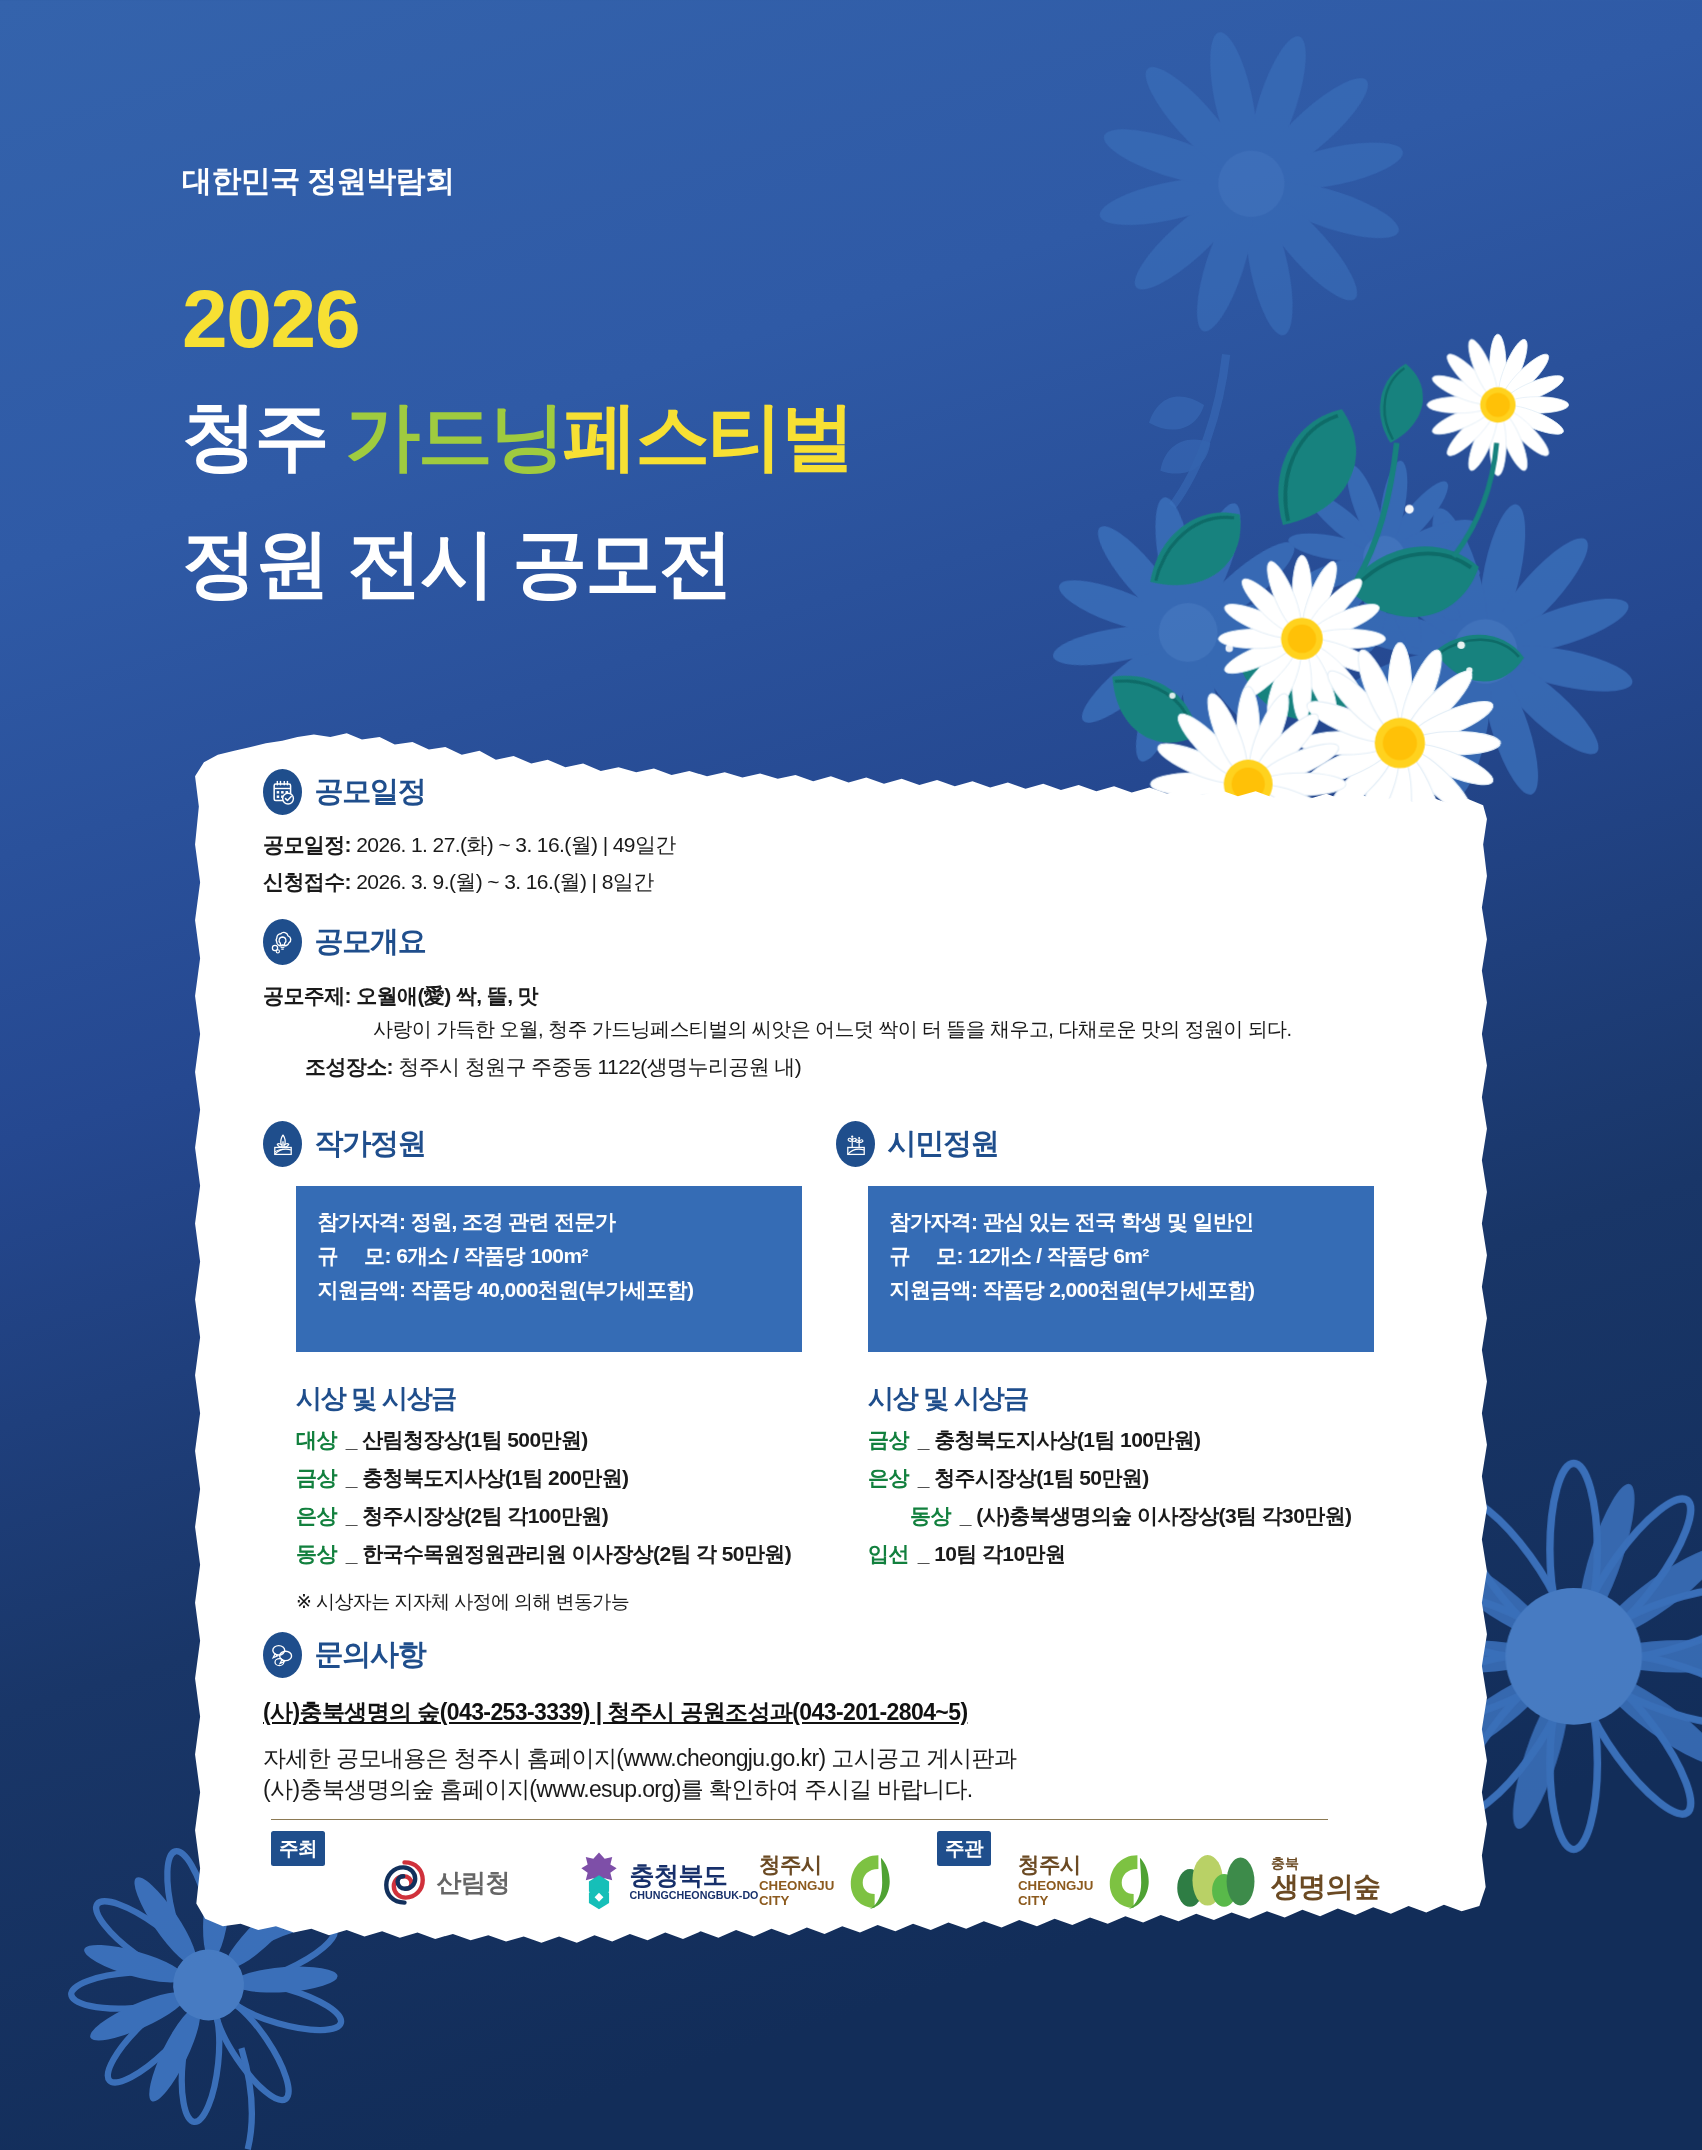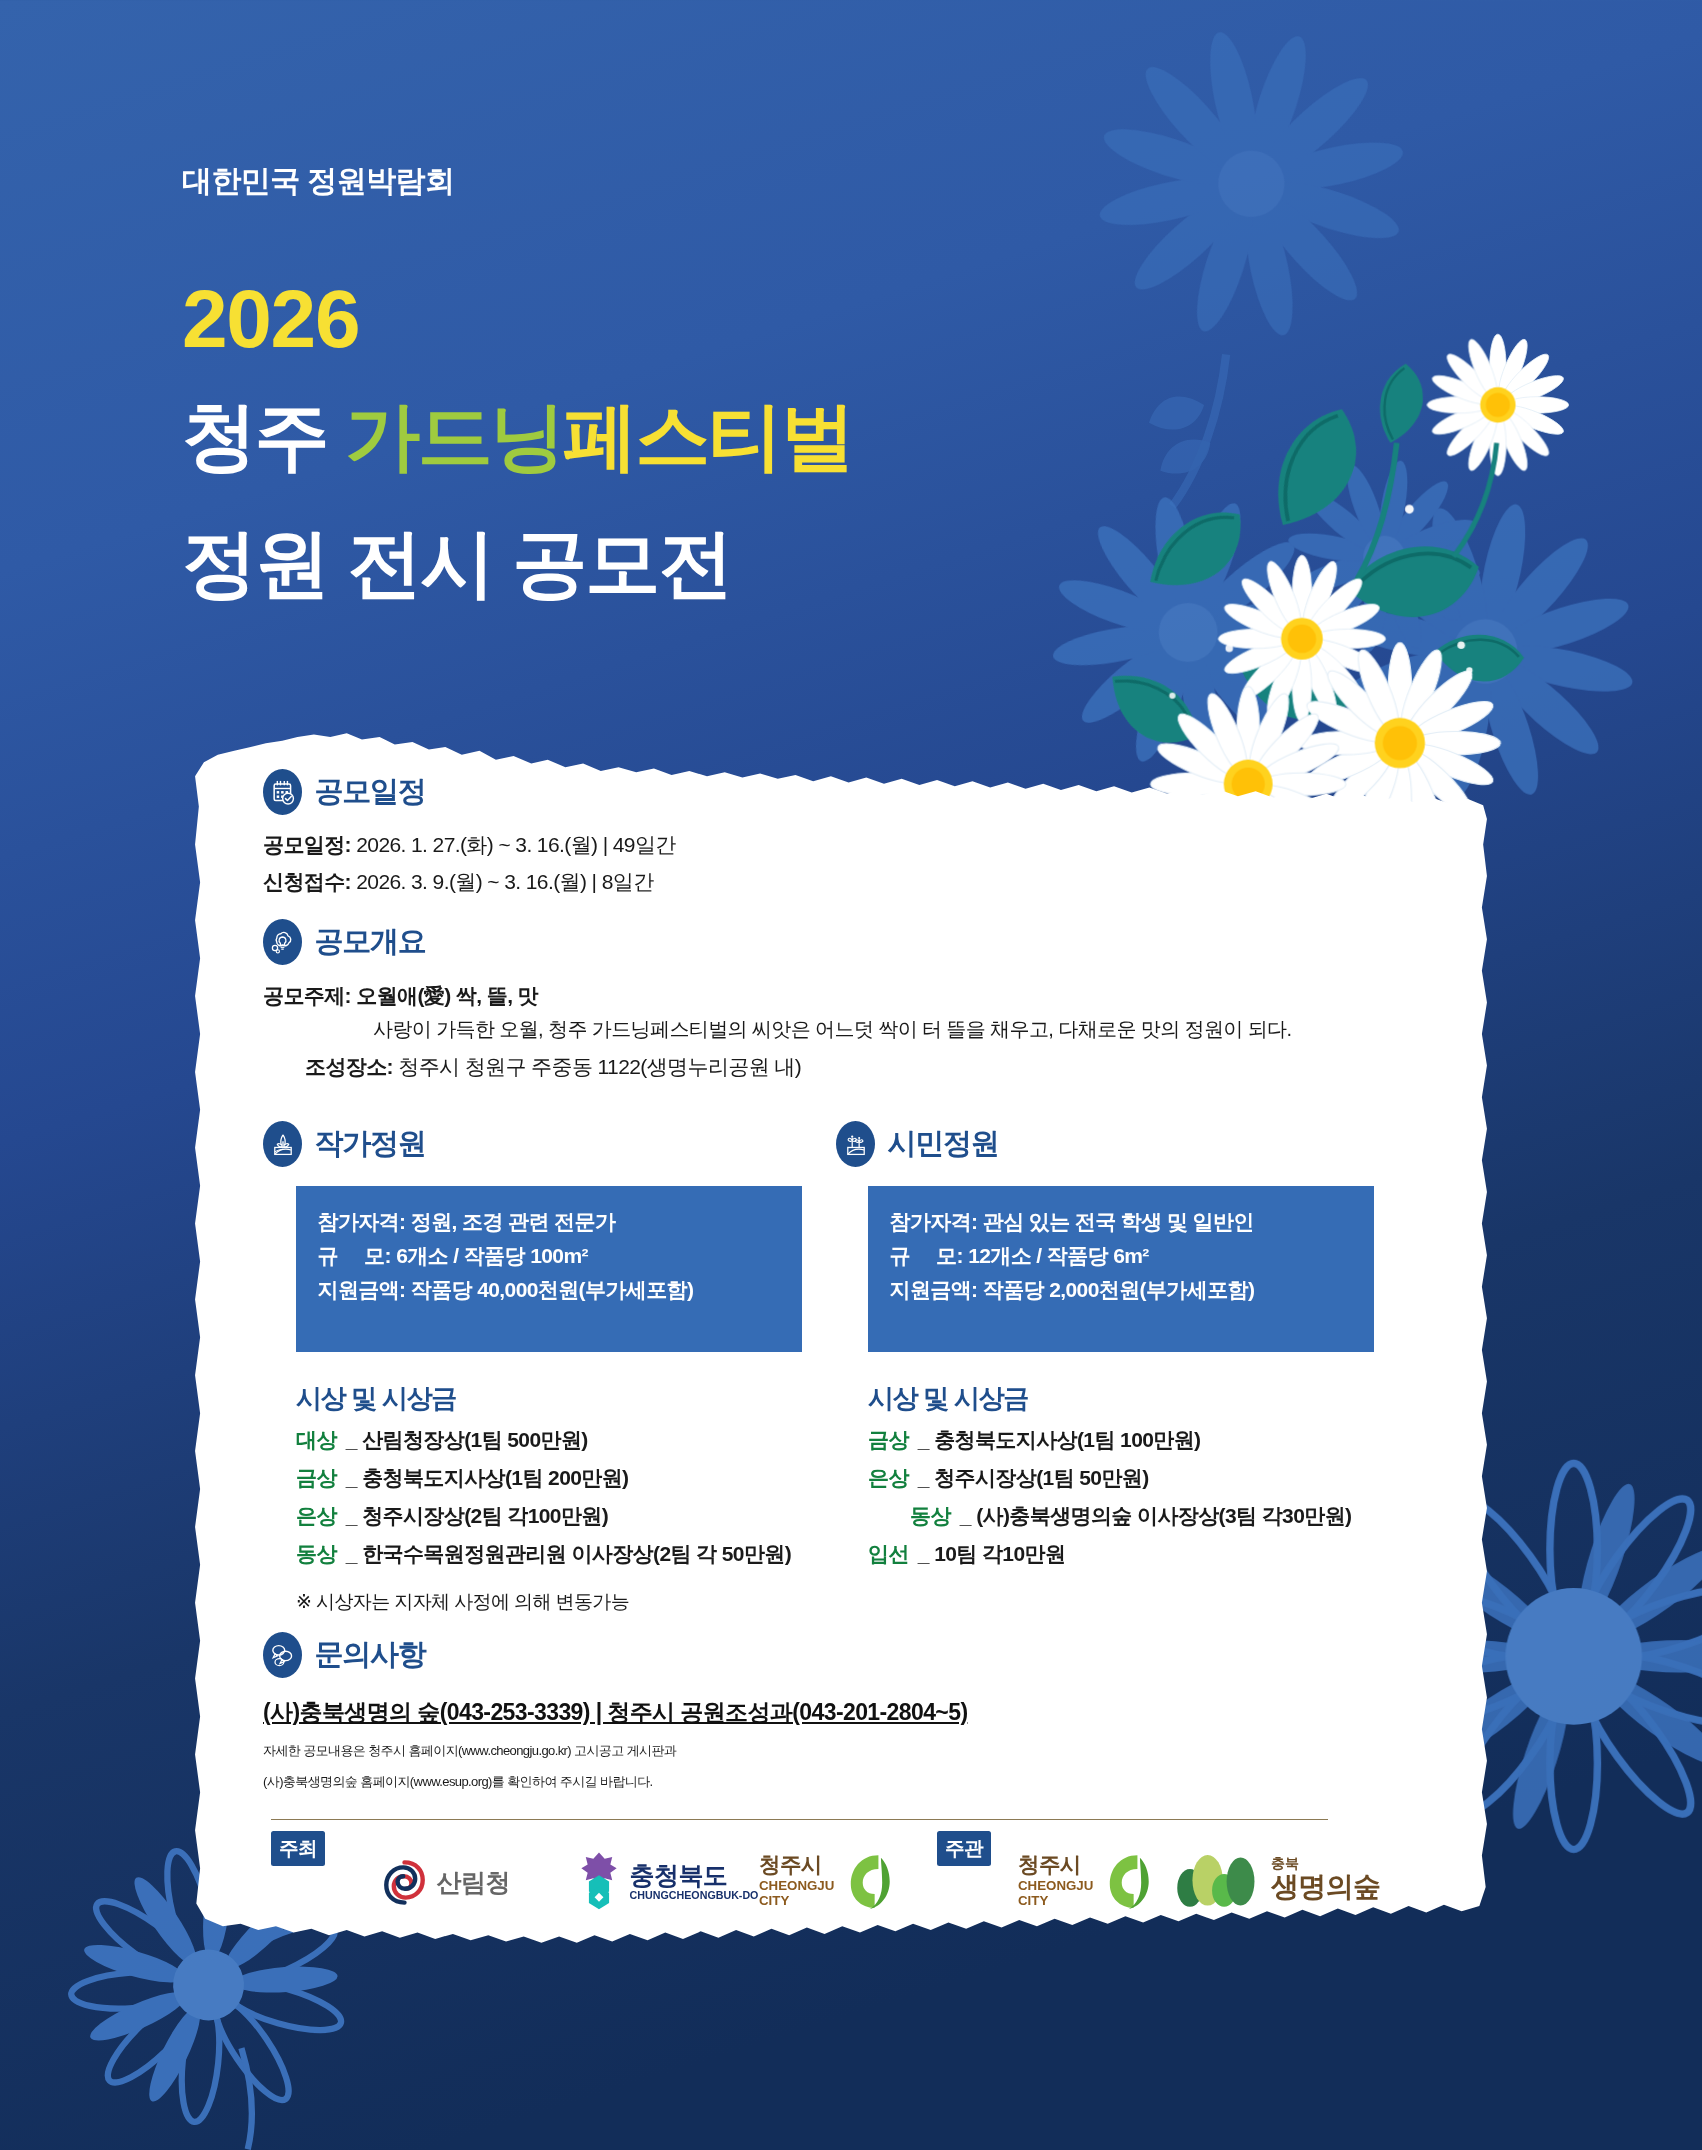--- a/index.html
+++ b/index.html
@@ -101,21 +101,21 @@
     position:absolute; font-size:19px; color:#1A1A1A;
     white-space:nowrap; letter-spacing:-0.6px;
   }
 
   
   .contact-main {
     position:absolute; font-size:23px; font-weight:800; color:#111;
     white-space:nowrap; letter-spacing:-0.6px;
   }
   .contact-sub {
-    position:absolute; font-size:13px; color:#1A1A1A;
+    position:absolute; font-size:23px; color:#1A1A1A;
     white-space:nowrap; letter-spacing:-0.6px; line-height:1.55;
   }
   .ftag {
     position:absolute; width:54px; height:35px; background:#1F4E8C;
     color:#fff; font-size:19.6px; font-weight:800; letter-spacing:-0.6px;
     display:flex; align-items:center; justify-content:center;
     border-radius:2.5px;
   }
   .logo { position:absolute; display:flex; align-items:center; gap:7.6px; }
   .logo-txt { line-height:1.05; }

